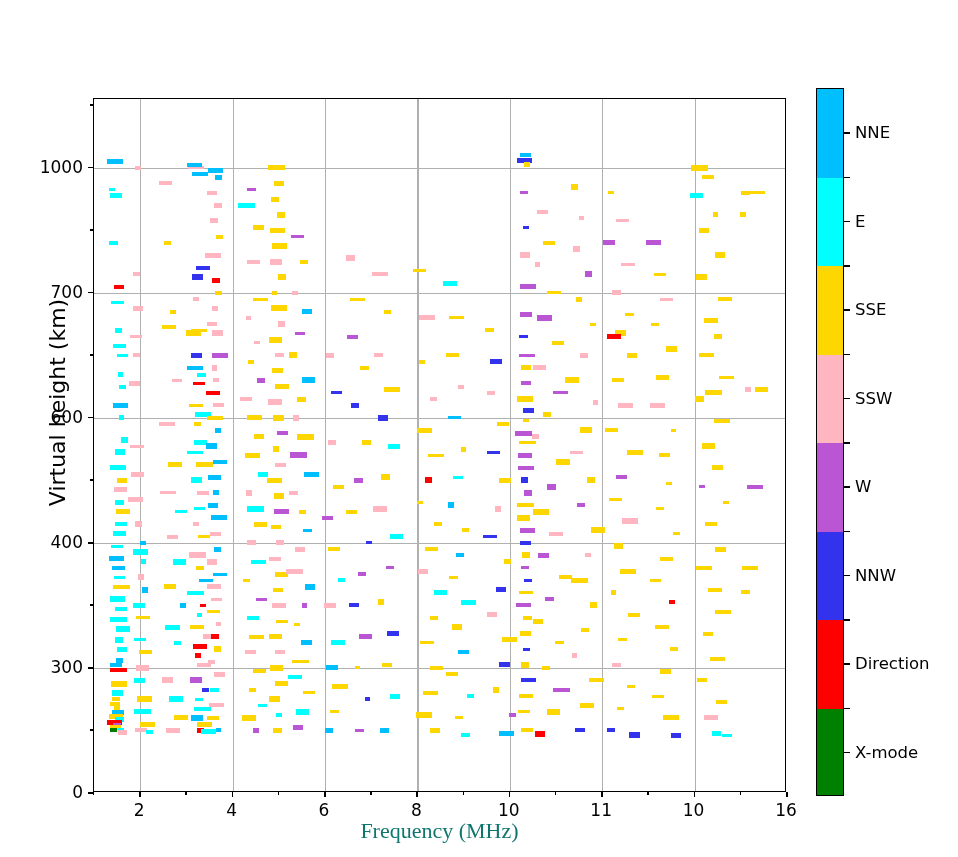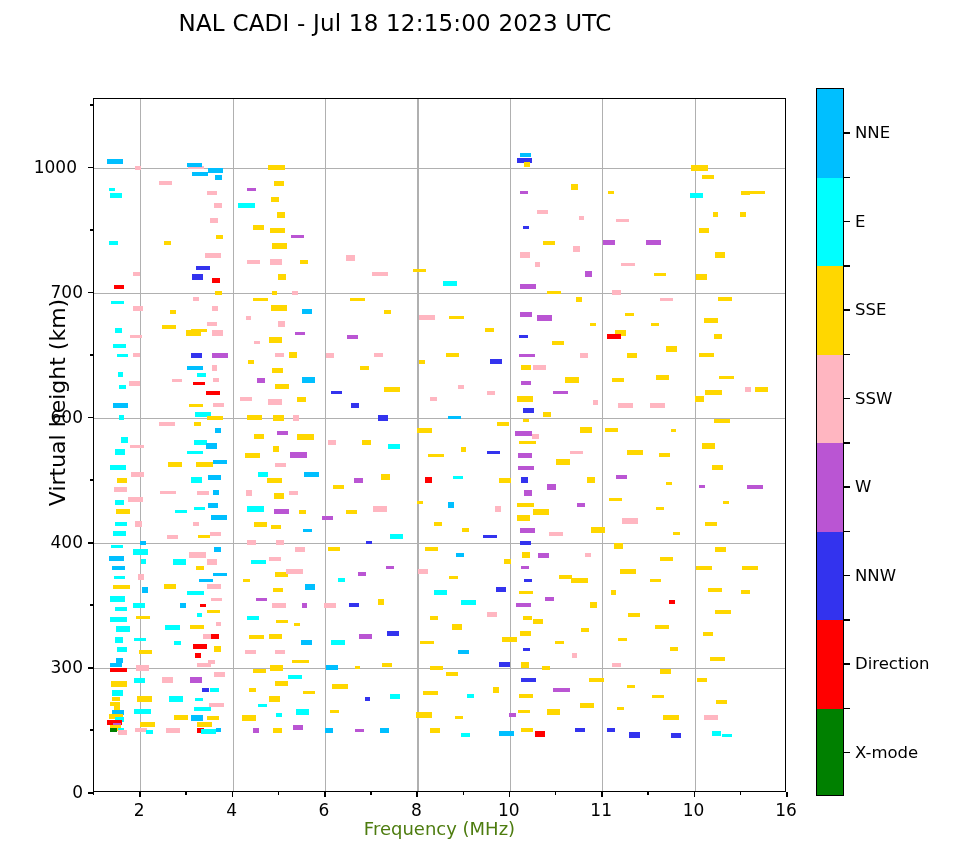--- a/index.html
+++ b/index.html
@@ -104,22 +104,23 @@
     text-align: right;
     transform: translateY(-50%);
     white-space: nowrap;
   }
   #xlabel {
     position: absolute;
     left: 93px;
     width: 693px;
     top: 818px;
     text-align: center;
-    font-size: 18px;
-    color: #4d7c0f;
+    font-size: 22px;
+    color: #0f766e;
+    font-family: Liberation Serif, serif;
   }
   #ylabel {
     position: absolute;
     left: -93px;
     top: 390px;
     width: 300px;
     text-align: center;
     font-size: 22px;
     color: #000000;
     transform: rotate(-90deg);
@@ -164,21 +165,20 @@
     color: #000000;
     transform: rotate(-90deg);
     transform-origin: center center;
   }
 </style>
 </head>
 <body>
 
 <div id="figure">
 
-  <div id="title">NAL CADI - Jul 18 12:15:00 2023 UTC</div>
 
   <div id="plot-frame">
     <div id="gridlines">
         <div class="gridline-v" style="left: 46.2px;"></div>
         <div class="gridline-v" style="left: 138.6px;"></div>
         <div class="gridline-v" style="left: 231px;"></div>
         <div class="gridline-v" style="left: 323.4px;"></div>
         <div class="gridline-v" style="left: 415.8px;"></div>
         <div class="gridline-v" style="left: 508.2px;"></div>
         <div class="gridline-v" style="left: 600.6px;"></div>
@@ -757,21 +757,21 @@
       <div class="yticklabel" style="left: 23px; width: 60px; top: 792px;">0</div>
       <div class="ytick" style="left: 88px; top: 666.955px;"></div>
       <div class="yticklabel" style="left: 23px; width: 60px; top: 666.955px;">300</div>
       <div class="ytick" style="left: 88px; top: 541.91px;"></div>
       <div class="yticklabel" style="left: 23px; width: 60px; top: 541.91px;">400</div>
       <div class="ytick" style="left: 88px; top: 416.865px;"></div>
       <div class="yticklabel" style="left: 23px; width: 60px; top: 416.865px;">600</div>
       <div class="ytick" style="left: 88px; top: 291.82px;"></div>
       <div class="yticklabel" style="left: 23px; width: 60px; top: 291.82px;">700</div>
       <div class="ytick" style="left: 88px; top: 166.775px;"></div>
-      <div class="yticklabel" style="left: 17px; width: 60px; top: 166.775px;">1000</div>
+      <div class="yticklabel" style="left: 23px; width: 60px; top: 166.775px;">1000</div>
       <div class="ytick-minor" style="left: 90px; top: 729.477px;"></div>
       <div class="ytick-minor" style="left: 90px; top: 604.432px;"></div>
       <div class="ytick-minor" style="left: 90px; top: 479.387px;"></div>
       <div class="ytick-minor" style="left: 90px; top: 354.342px;"></div>
       <div class="ytick-minor" style="left: 90px; top: 229.297px;"></div>
       <div class="ytick-minor" style="left: 90px; top: 104.252px;"></div>
     </div>
 
   <div id="xlabel">Frequency (MHz)</div>
   <div id="ylabel">Virtual height (km)</div>

